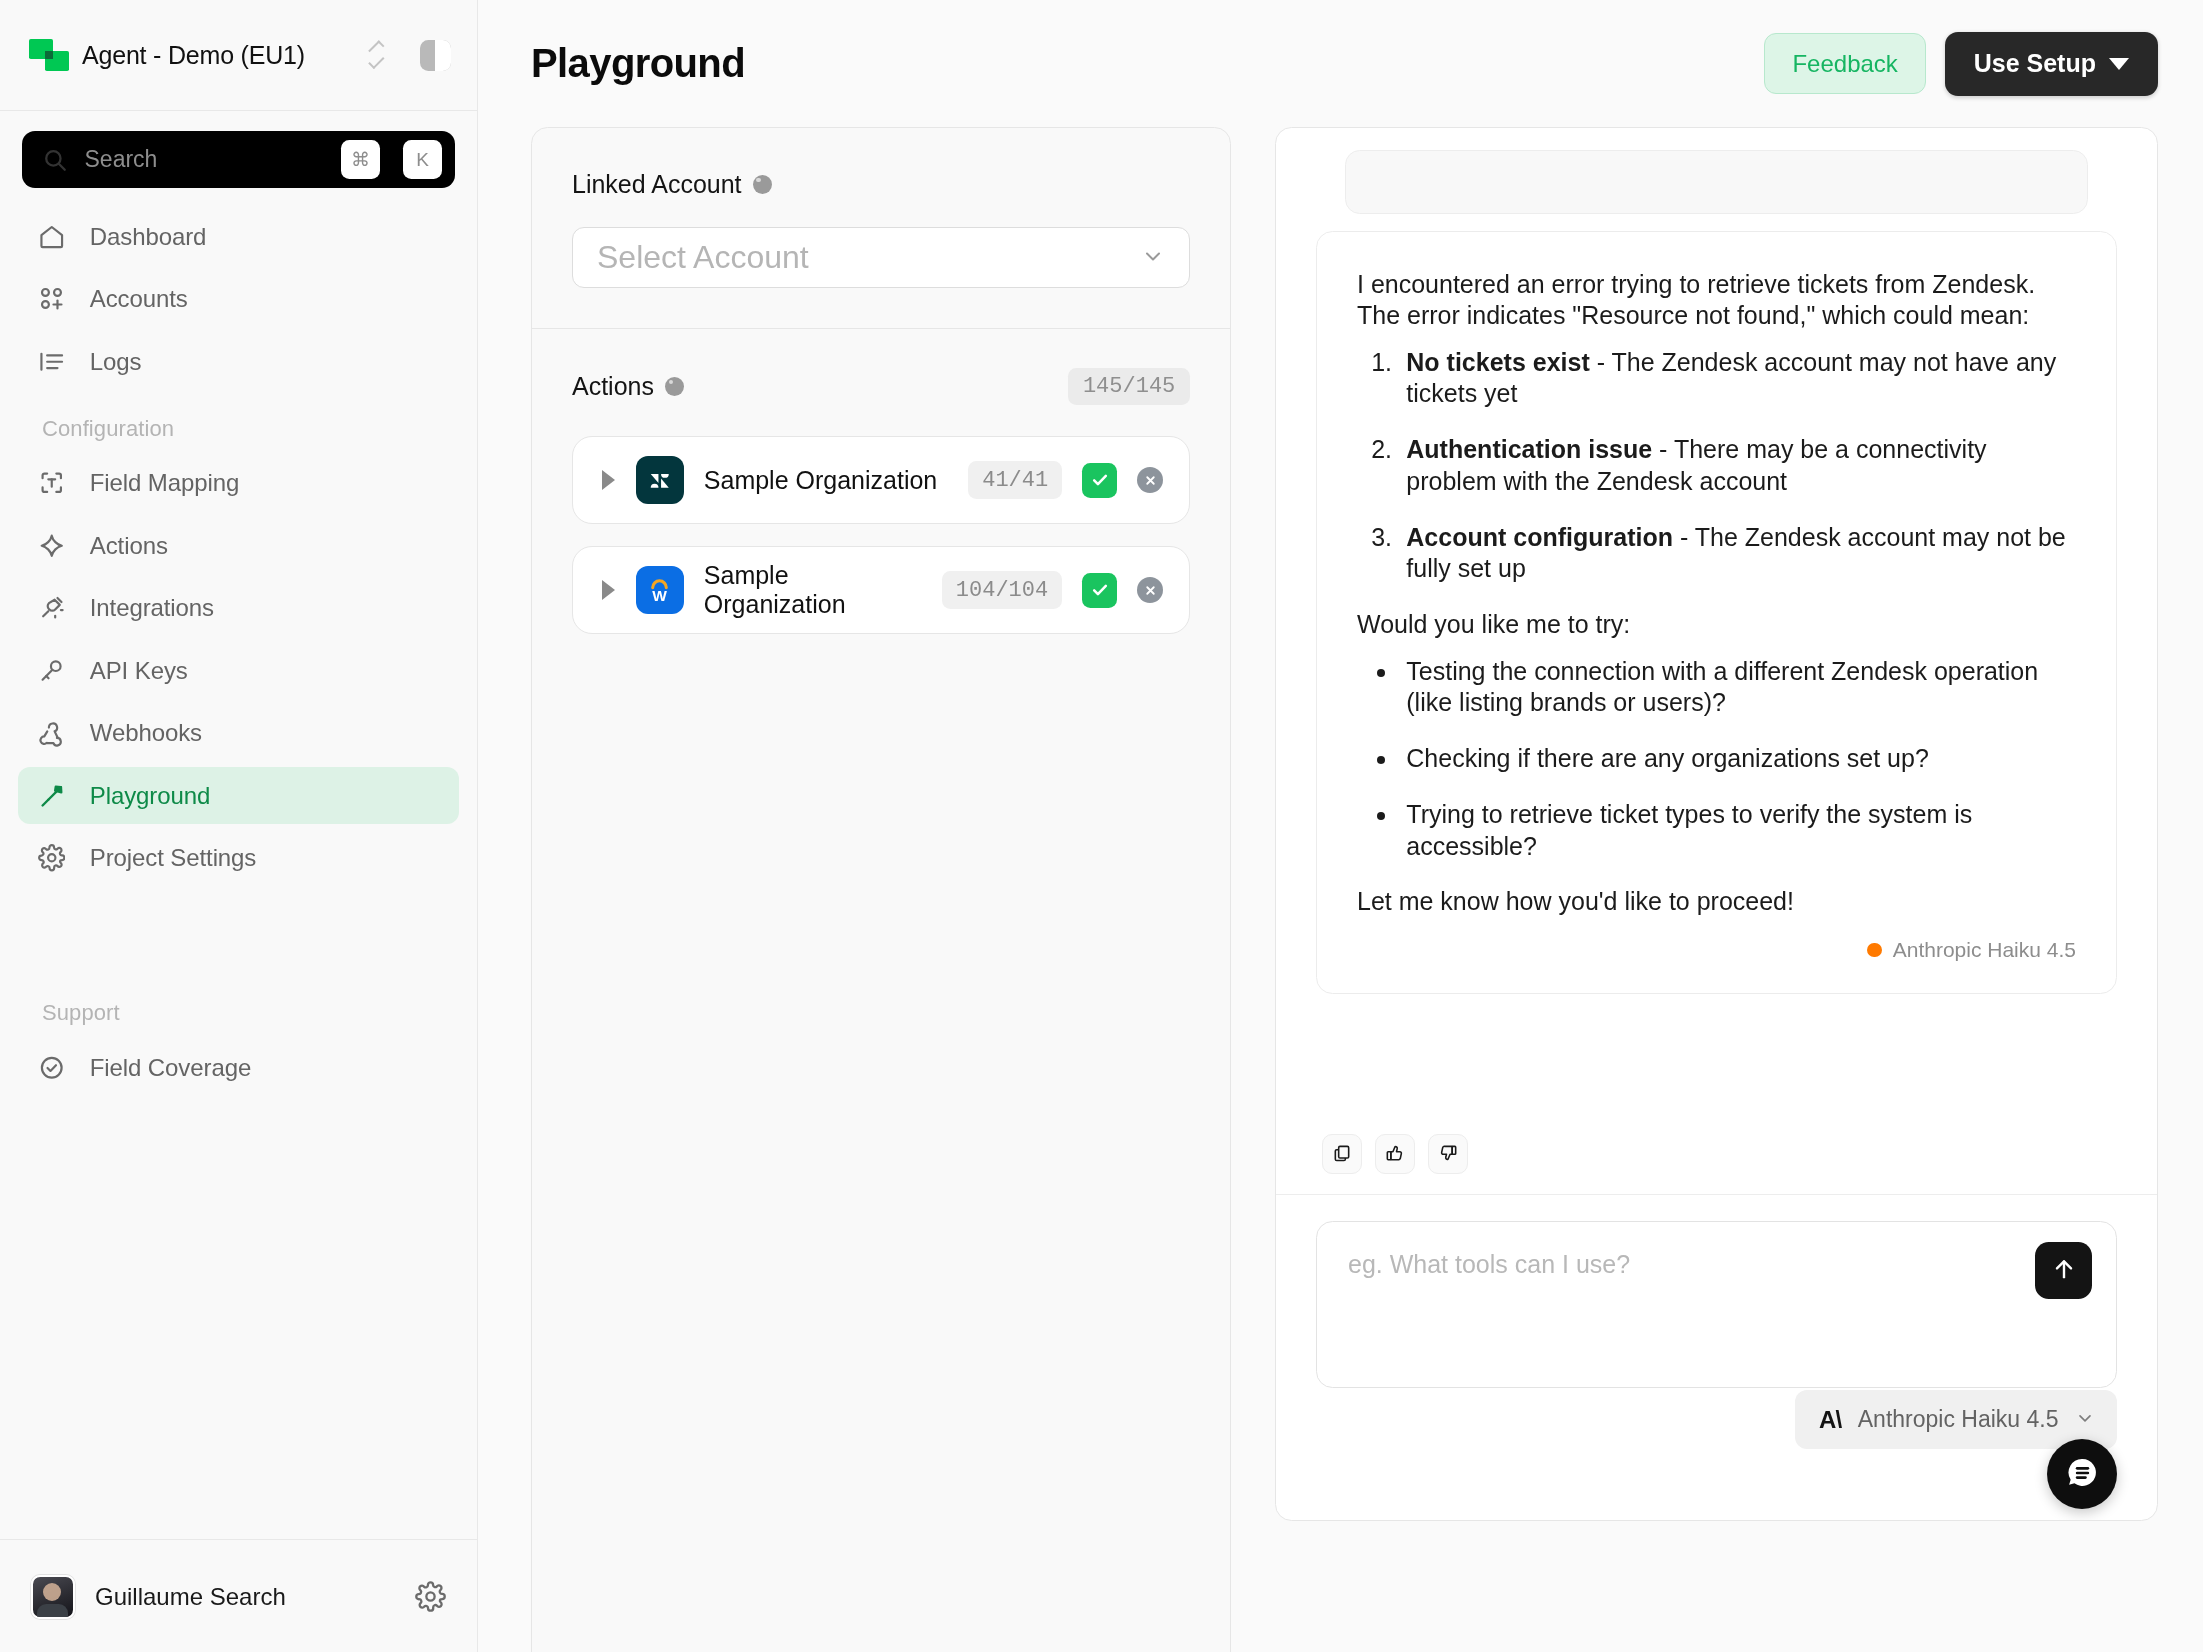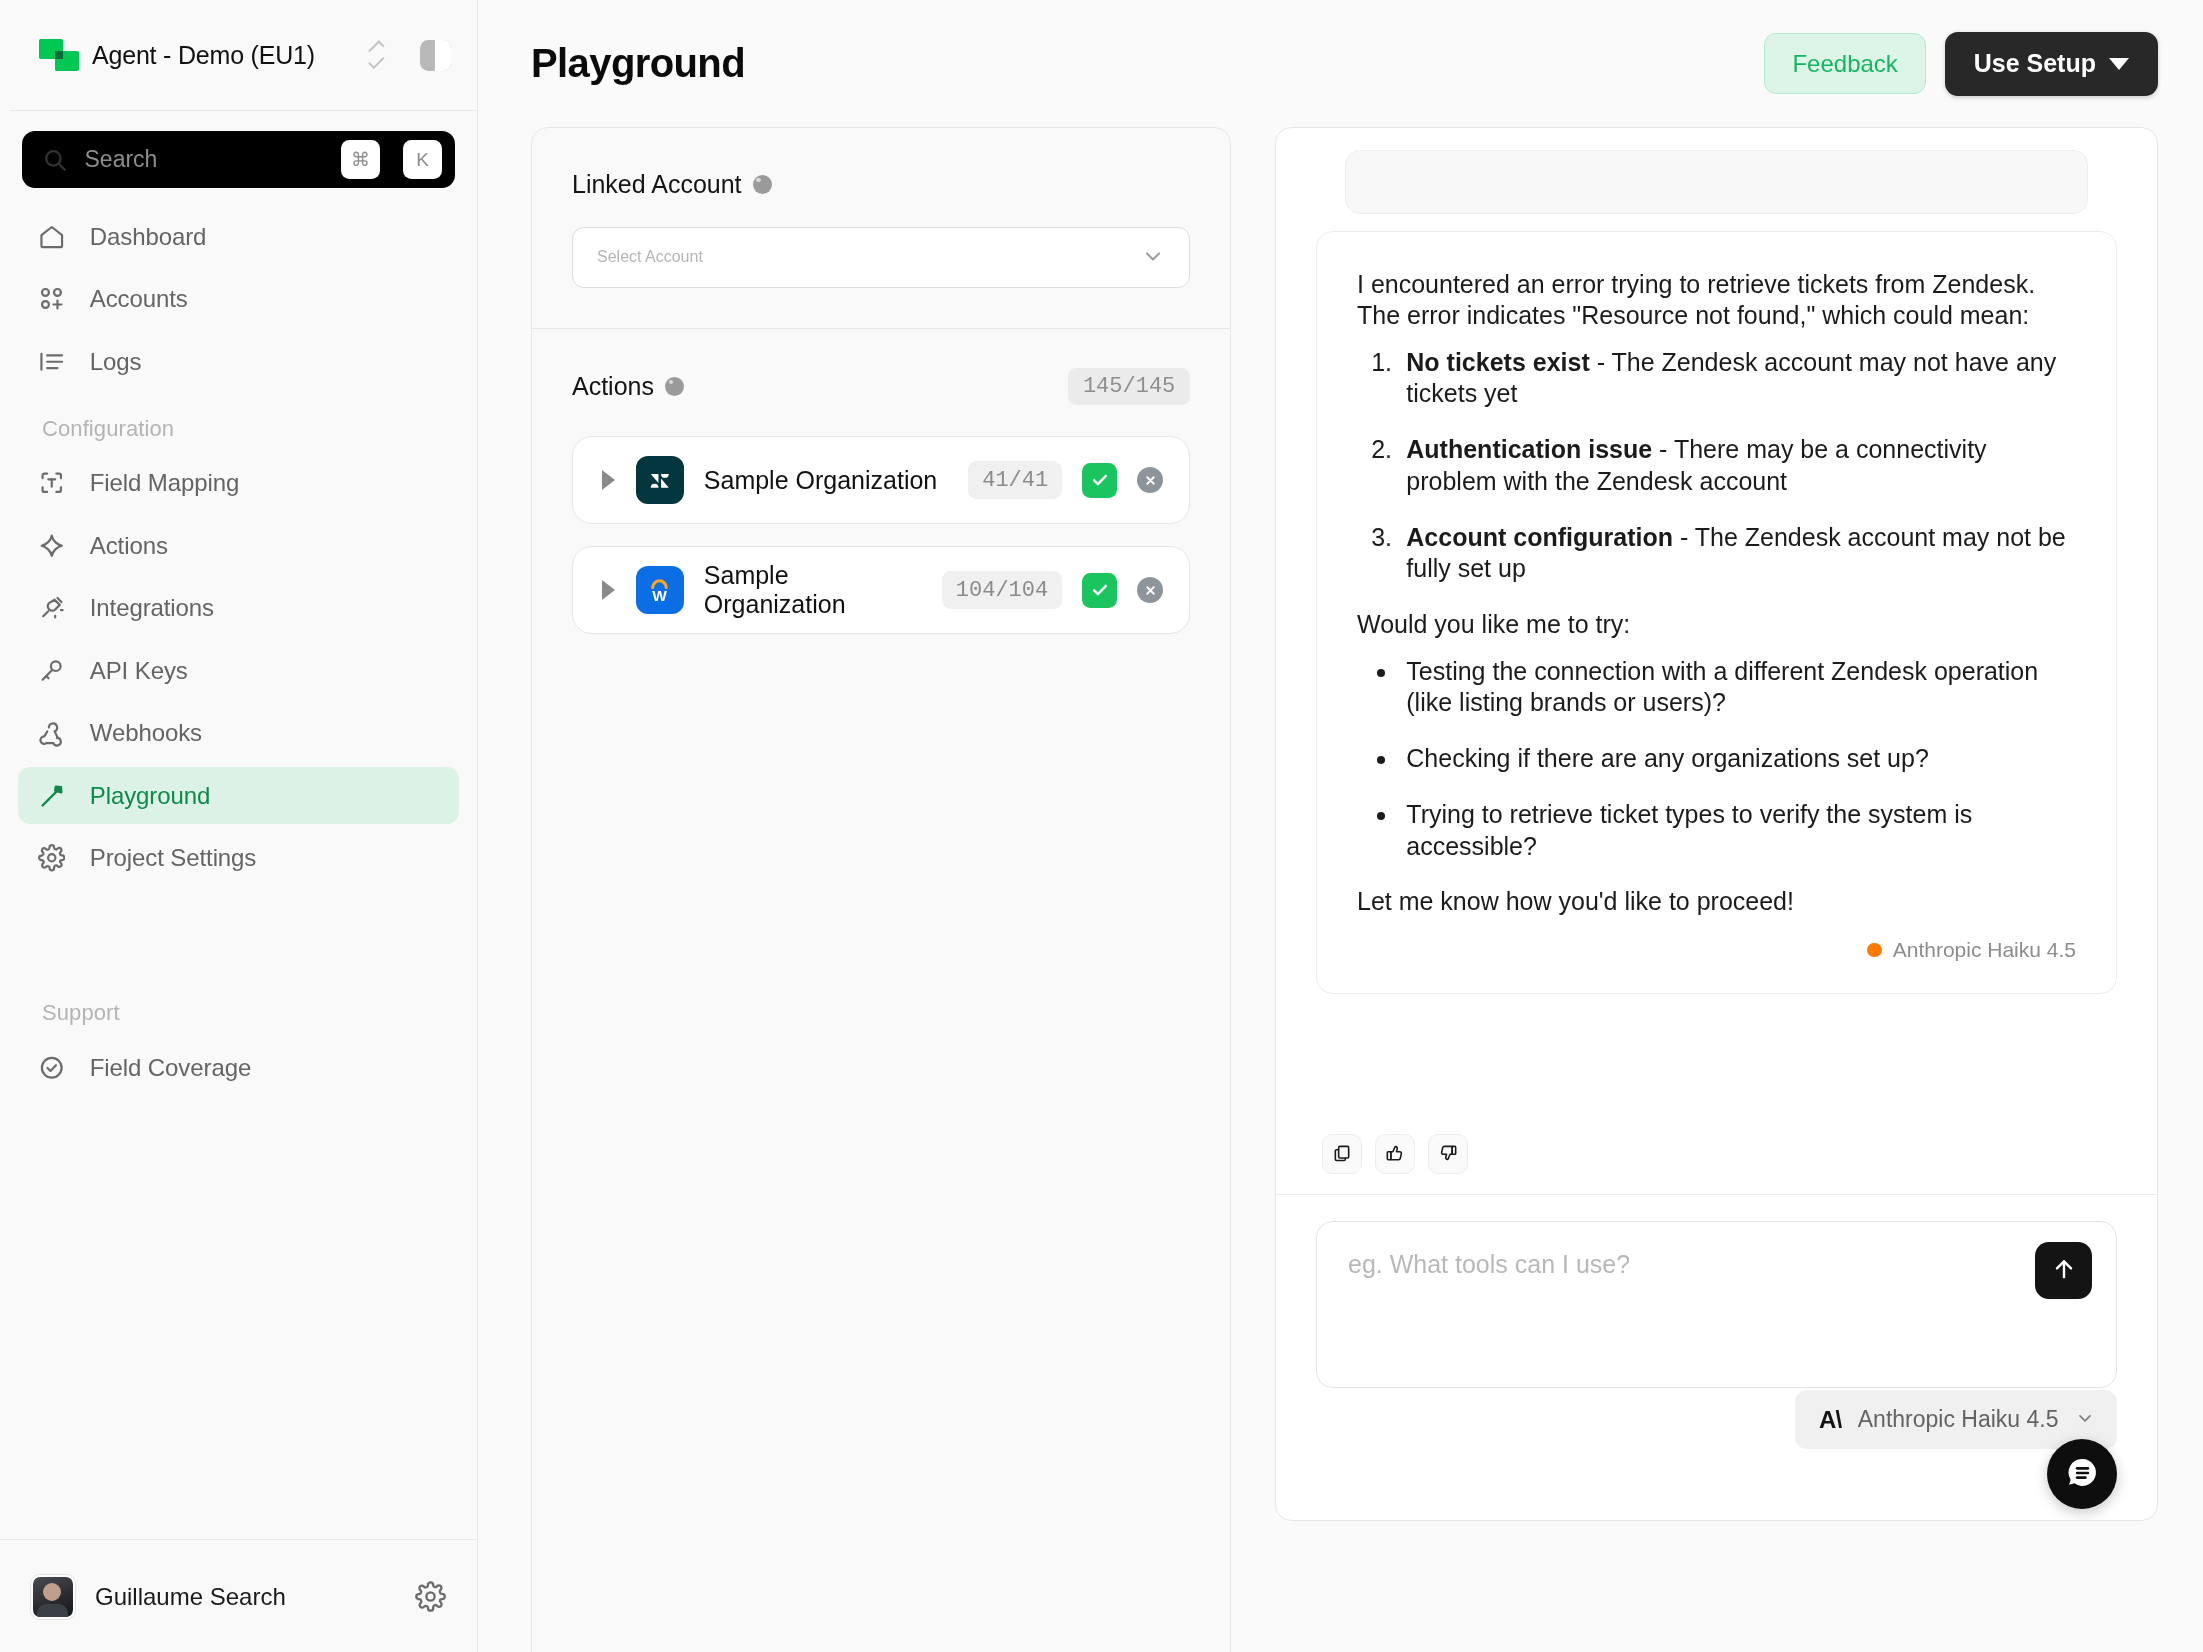--- a/index.html
+++ b/index.html
@@ -16,21 +16,20 @@
     width: 478px; height: 1653px;
     background: #f9f9f9;
     border-right: 0.9px solid #e8e8e8;
     display: flex; flex-direction: column;
     flex: 0 0 478px;
   }
   .project-bar {
     height: 111px; display: flex; align-items: center;
     padding: 0 26px 0 29px; gap: 13px;
     border-bottom: 0.9px solid #e8e8e8;
-    margin-left: 10px;
   }
   .brand-logo { width: 40px; height: 33px; position: relative; flex: 0 0 40px; }
   .brand-logo .sq1 { position:absolute; left:0; top:0; width:24px; height:20px; background:#00c853; border-radius:1.8px; }
   .brand-logo .sq2 { position:absolute; left:15.6px; top:12px; width:24px; height:20px; background:#00c853; border-radius:1.8px; }
   .brand-logo .sq3 { position:absolute; left:15.6px; top:12px; width:8.3px; height:8.3px; background:#0b6b38; }
   .project-name { font-size: 25px; color: #111; letter-spacing: -0.2px; white-space: nowrap; }
   .project-spacer { flex: 1 1 auto; }
   .updown { width: 22px; height: 37px; display:flex; flex-direction:column; align-items:center; justify-content:center; gap:4.6px; }
   .updown i { display:block; width:14.7px; height:8.3px; }
   .chev-up { border-left:2.8px solid #c4c4c4; border-bottom:2.8px solid #c4c4c4; transform:rotate(135deg); width:10px; height:10px; }
@@ -117,21 +116,21 @@
   }
   .la-block { padding: 42px 40px 40px 40px; border-bottom: 0.9px solid #e6e6e6; }
   .la-head { display:flex; align-items:center; gap: 11px; margin-bottom: 27.5px; }
   .la-title { font-size: 25px; color: #141414; }
   .info-dot { width: 19px; height: 19px; border-radius: 50%; background:#9a9a9a; position:relative; flex:0 0 19px; }
   .info-dot::after { content:""; position:absolute; left:3.7px; top:2.8px; width:4.6px;height:4.6px;border-radius:50%;background:#d9d9d9; }
   .select-account {
     height: 61px; background:#fff; border:0.9px solid #dddddd; border-radius: 12px;
     display:flex; align-items:center; padding: 0 24px 0 24px; cursor:pointer;
   }
-  .sa-text { flex:1 1 auto; font-size: 16px; color:#b5b5b5; }
+  .sa-text { flex:1 1 auto; font-size: 32px; color:#b5b5b5; }
 
   .actions-block { padding: 39px 40px 0 40px; }
   .actions-head { display:flex; align-items:center; margin-bottom: 31px; }
   .actions-title { font-size: 25px; color:#141414; margin-right: 11px; }
   .ah-spacer { flex:1 1 auto; }
   .count-chip {
     background:#ebebeb; color:#8f8f8f; font-size: 22px;
     border-radius: 8.3px; padding: 6.4px 14.7px; font-family:"Liberation Mono", monospace;
   }
   .org-row {

